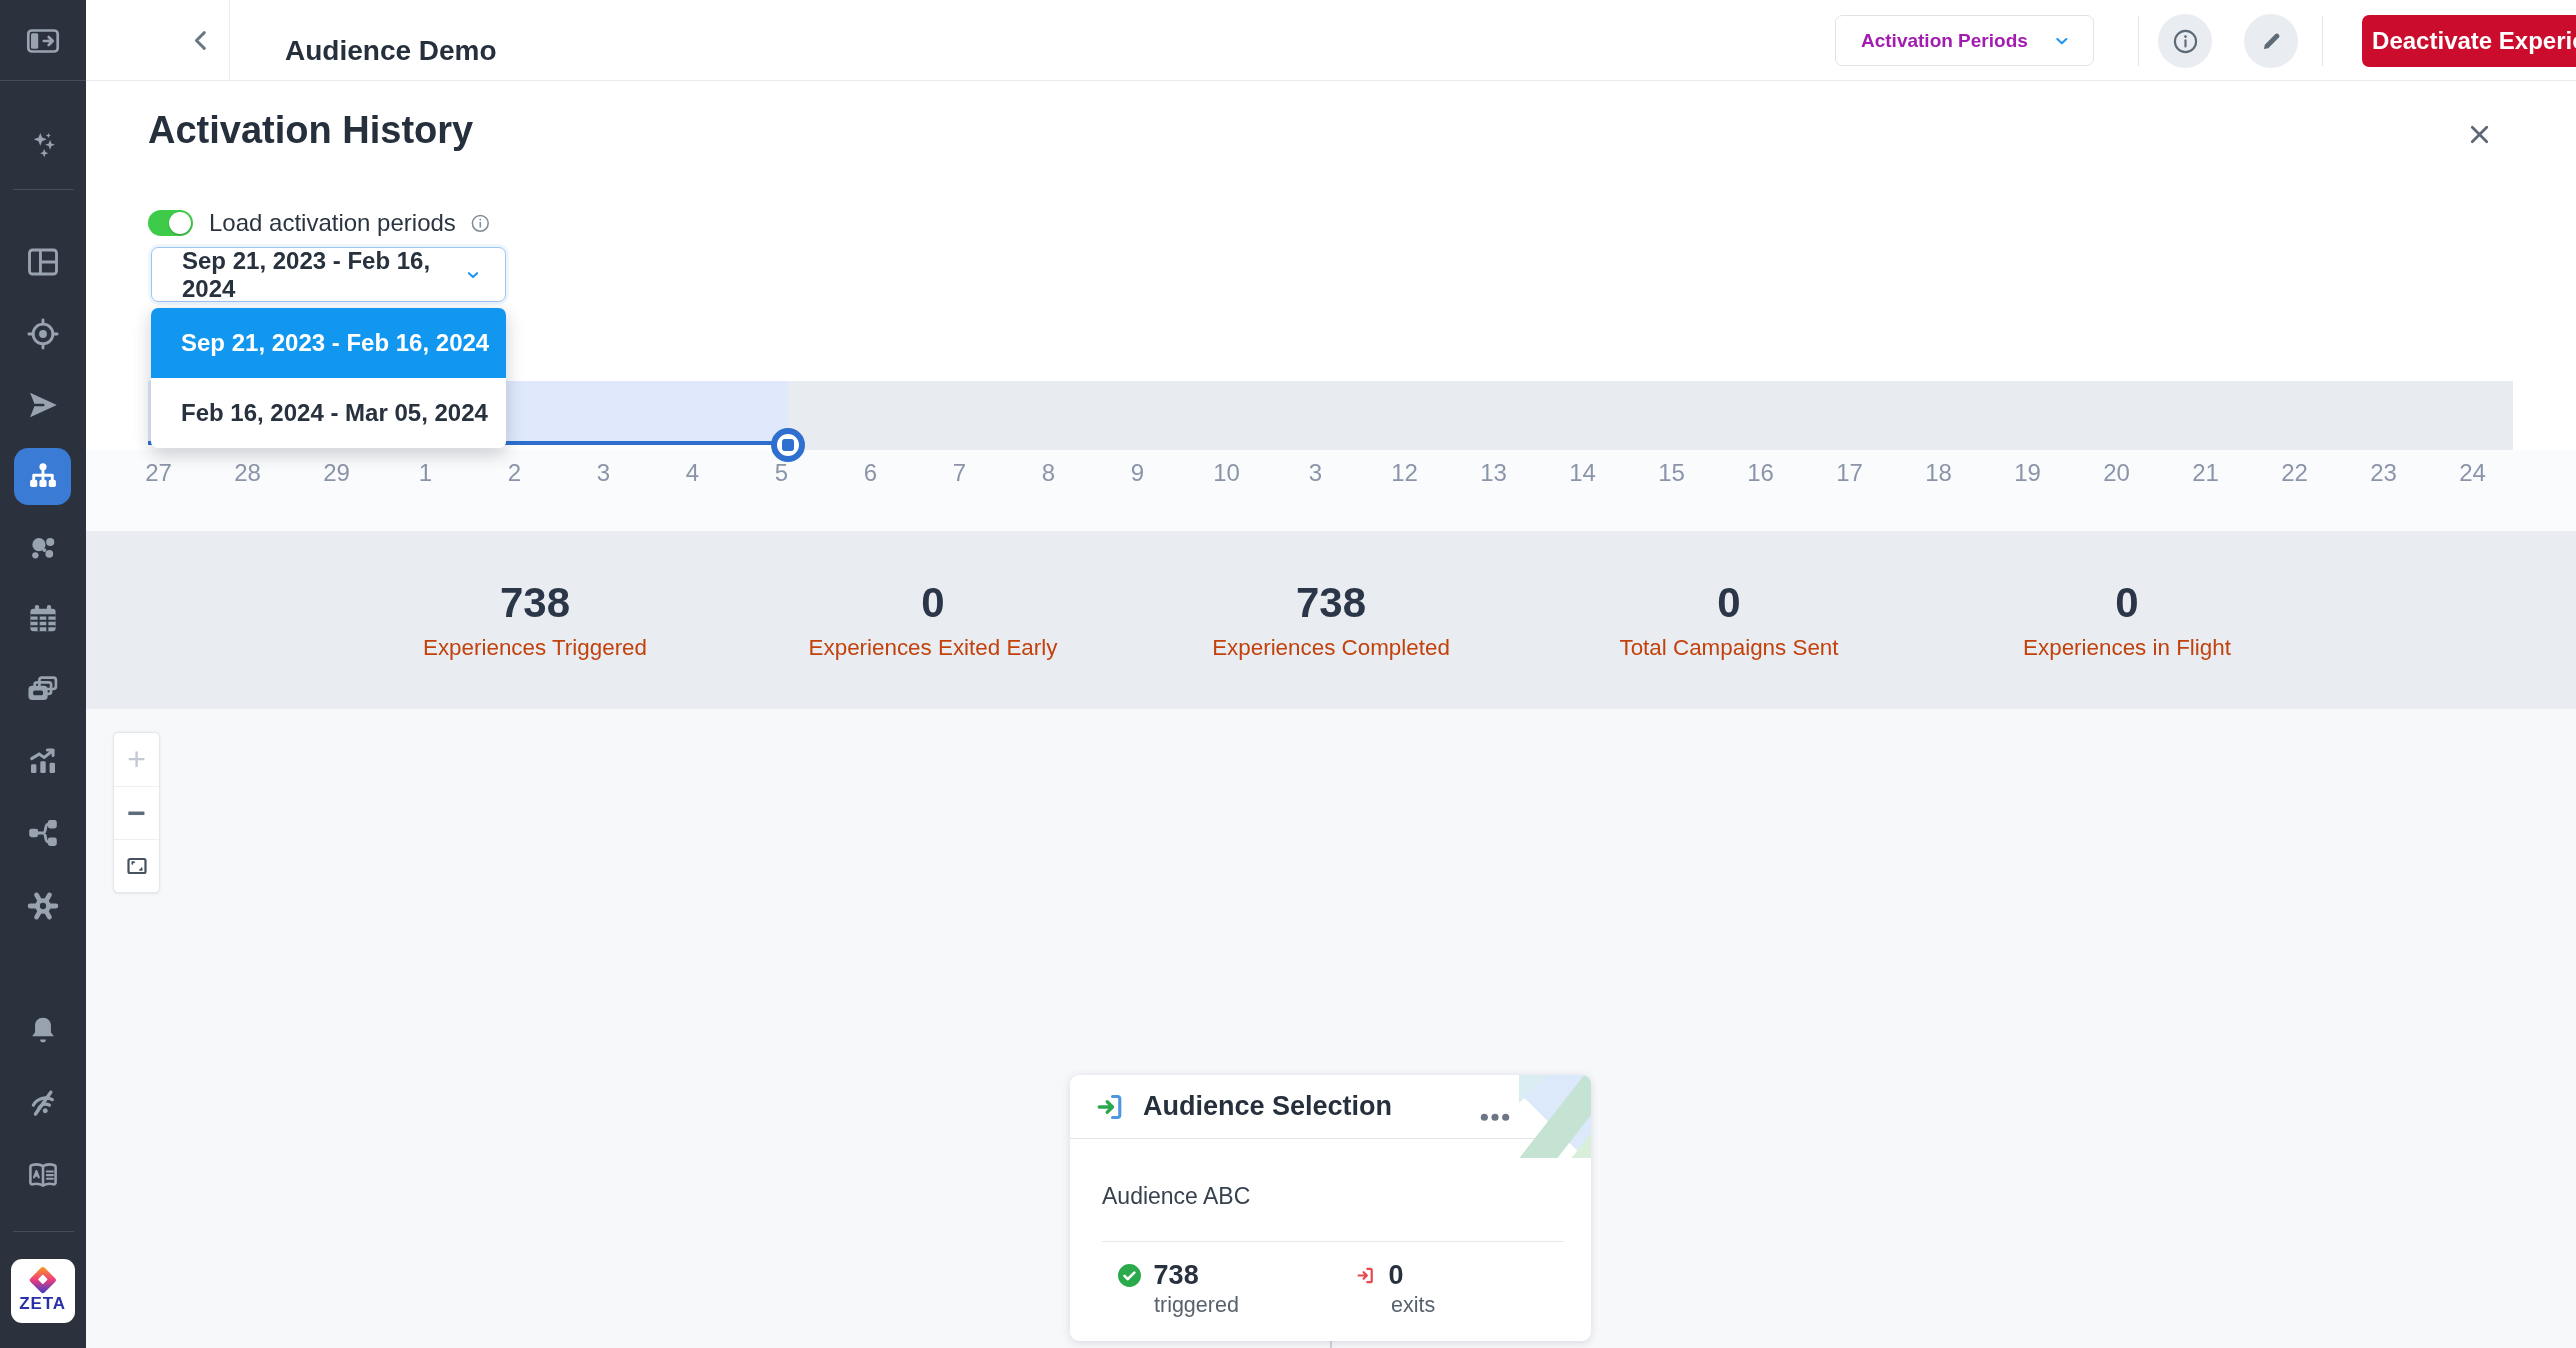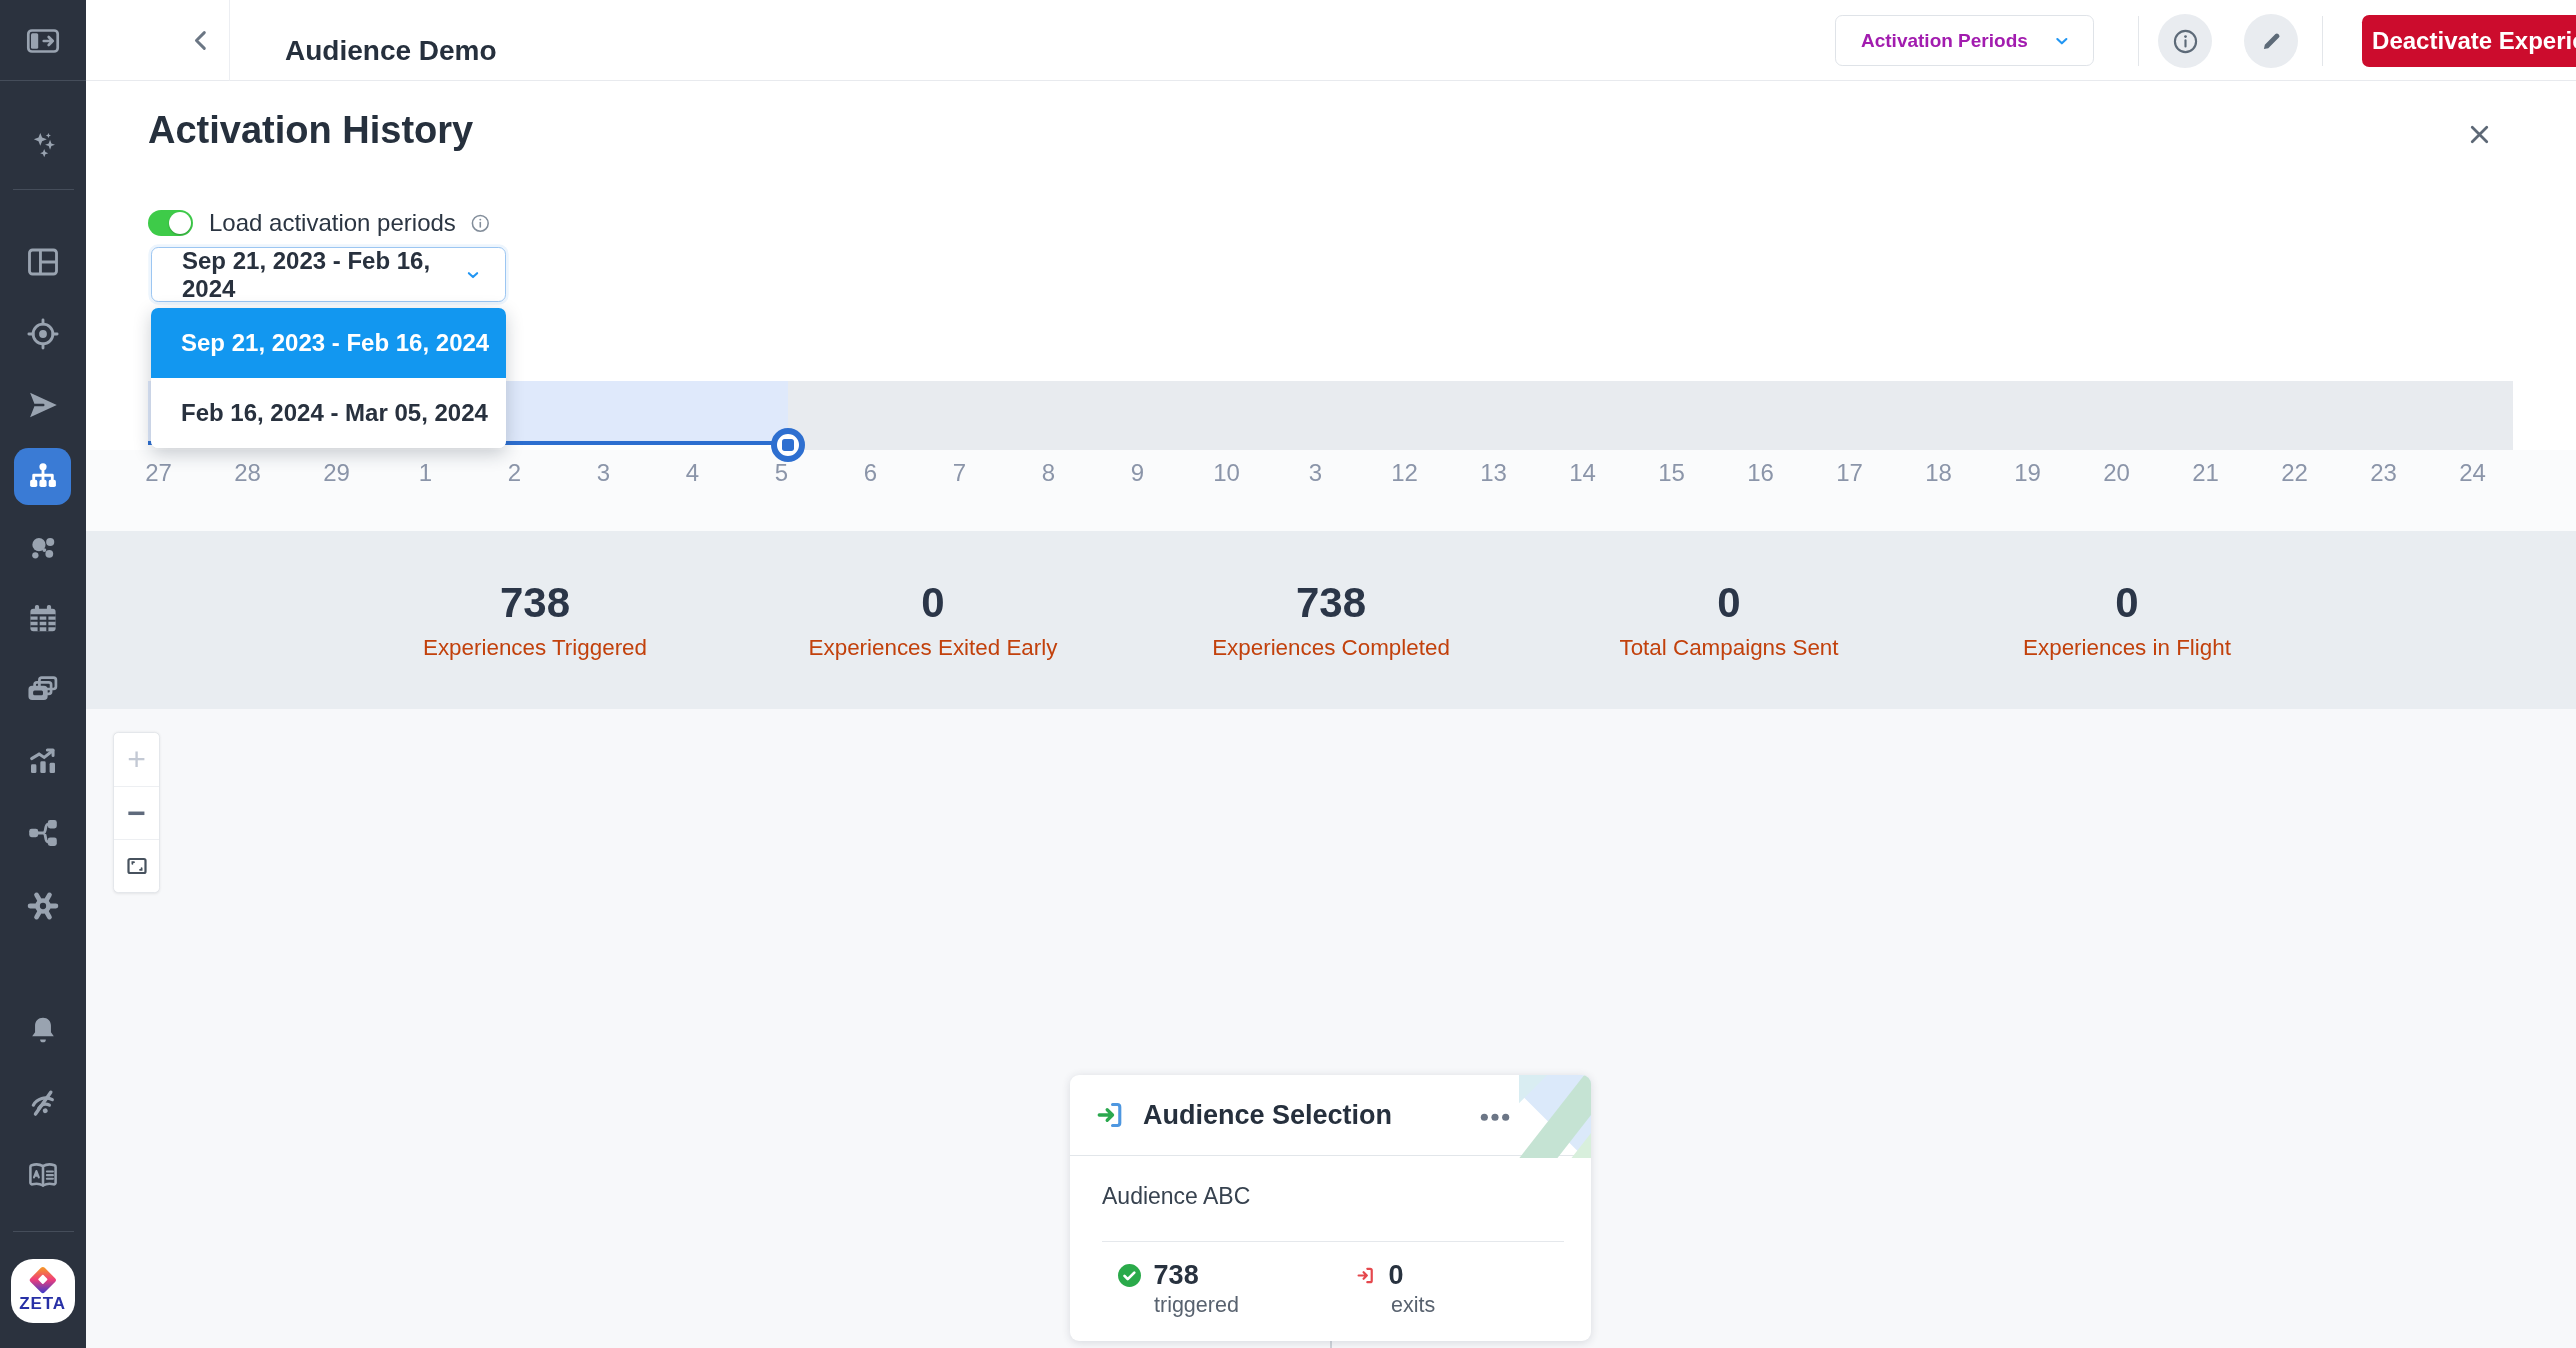--- a/index.html
+++ b/index.html
@@ -6,21 +6,21 @@
   html,body { width:2576px; height:1349px; overflow:hidden; }
   body { font-family:"Liberation Sans","DejaVu Sans",sans-serif; background:#fff; }
   #app { position:relative; width:2576px; height:1349px; background:#fff; overflow:hidden; }
 
   
   .sidebar { position:absolute; left:0; top:0; width:86px; height:1349px; background:#2b323e; z-index:50; }
   .slot { position:absolute; left:21.5px; width:43px; height:43px; display:flex; align-items:center; justify-content:center; color:#99a3b0; cursor:pointer; }
   .slot svg { width:36px; height:36px; display:block; }
   .slot.active-slot { left:14.3px; width:57px; height:57px; background:#3a7bd5; border-radius:14.3px; color:#ffffff; }
   .sb-divider { position:absolute; height:0.9px; background:#454d5a; }
-  .zeta-logo { position:absolute; left:10.7px; top:1259px; width:64px; height:64px; background:#fff; border-radius:22px; display:flex; flex-direction:column; align-items:center; justify-content:center; cursor:pointer; }
+  .zeta-logo { position:absolute; left:10.7px; top:1259px; width:64px; height:64px; background:#fff; border-radius:11px; display:flex; flex-direction:column; align-items:center; justify-content:center; cursor:pointer; }
   .zeta-diamond { width:19.7px; height:19.7px; transform:rotate(45deg); background:linear-gradient(135deg,#f6a21e 0%,#ef3e7b 48%,#2f3bd0 100%); border-radius:2.7px; position:relative; margin-top:1.8px; }
   .zeta-diamond::after { content:""; position:absolute; left:6.3px; top:6.3px; width:7.2px; height:7.2px; background:#fff; border-radius:0.9px; }
   .zeta-word { font-size:17px; font-weight:800; color:#2730a6; letter-spacing:0.9px; margin-top:3.6px; }
 
   
   .header { position:absolute; left:86px; top:0; width:2490px; height:81px; background:#fff; border-bottom:0.9px solid #e8eaee; z-index:40; }
   .back-btn { position:absolute; left:97px; top:22.4px; width:36px; height:36px; display:flex; align-items:center; justify-content:center; cursor:pointer; }
   .header-vdiv { position:absolute; left:143px; top:0; width:0.9px; height:81px; background:#eceef2; }
   .page-title { position:absolute; left:199px; top:35px; font-size:28px; font-weight:700; color:#26303d; }
   .view-select { position:absolute; left:1749px; top:15px; width:259px; height:51px; background:#fff; border:0.9px solid #dfe3e8; border-radius:7.2px; display:flex; align-items:center; justify-content:space-between; padding:0 21.5px 0 25px; cursor:pointer; }
@@ -64,21 +64,21 @@
   .canvas { position:absolute; left:86px; top:709px; width:2490px; height:640px; background:#f7f8fa; }
   .zoom-ctrl { position:absolute; left:113px; top:732px; width:47px; background:#fff; border:0.9px solid #e4e7eb; border-radius:5.4px; box-shadow:0 0.9px 2.7px rgba(0,0,0,.08); z-index:5; }
   .zoom-btn { width:100%; height:53px; background:#fff; border:none; border-top:0.9px solid #edeff2; display:flex; align-items:center; justify-content:center; font-family:inherit; cursor:pointer; }
   .zoom-btn:first-child { border-top:none; border-radius:5.4px 5.4px 0 0; }
   .zoom-btn:last-child { border-radius:0 0 5.4px 5.4px; }
   .zoom-plus { font-size:32px; color:#c3c9d4; font-weight:400; }
   .zoom-minus { font-size:32px; color:#5f6a7c; font-weight:700; line-height:0; }
 
   
   .node-card { position:absolute; left:1070px; top:1075px; width:521px; height:266px; background:#fff; border-radius:9px; box-shadow:0 1.8px 9px rgba(40,50,70,.14); z-index:6; overflow:hidden; }
-  .nc-header { position:relative; height:81px; display:flex; align-items:center; padding:0 23px; border-bottom:0.9px solid #e2e6ea; }
+  .nc-header { position:relative; height:64px; display:flex; align-items:center; padding:0 23px; border-bottom:0.9px solid #e2e6ea; }
   .nc-title { font-size:27px; font-weight:700; color:#26303d; margin-left:16px; }
   .nc-ellipsis { position:absolute; right:77px; top:29px; width:39px; height:27px; display:flex; align-items:center; justify-content:center; cursor:pointer; z-index:3; }
   .nc-ribbon { position:absolute; right:0; top:0; width:72px; height:83px; overflow:hidden; }
   .nc-ribbon i { position:absolute; display:block; }
   .nc-ribbon .s1 { width:125px; height:125px; background:#dbe9fa; transform:rotate(45deg); right:-70px; top:-54px; }
   .nc-ribbon .s2 { width:30px; height:170px; background:#c5e3d3; transform:rotate(38deg); right:10.7px; top:-36px; }
   .nc-ribbon .s3 { width:23px; height:134px; background:#d8efdc; transform:rotate(38deg); right:-5.4px; top:18px; }
   .nc-ribbon .s4 { width:54px; height:54px; background:#d9edf2; transform:rotate(45deg); left:-32px; top:-32px; }
   .nc-audience { position:absolute; left:32px; top:108px; font-size:23px; color:#37424f; }
   .nc-divider2 { position:absolute; left:32px; top:166px; width:462px; height:0.9px; background:#e5e8ec; }

